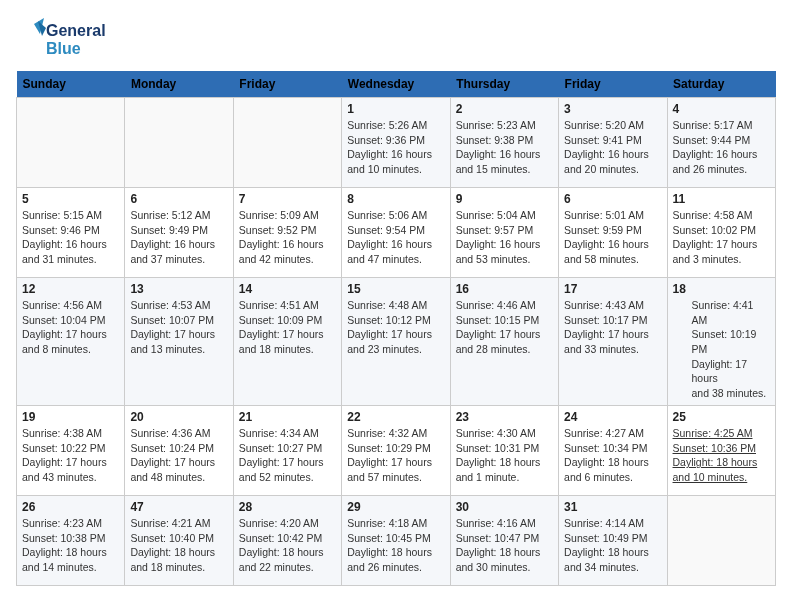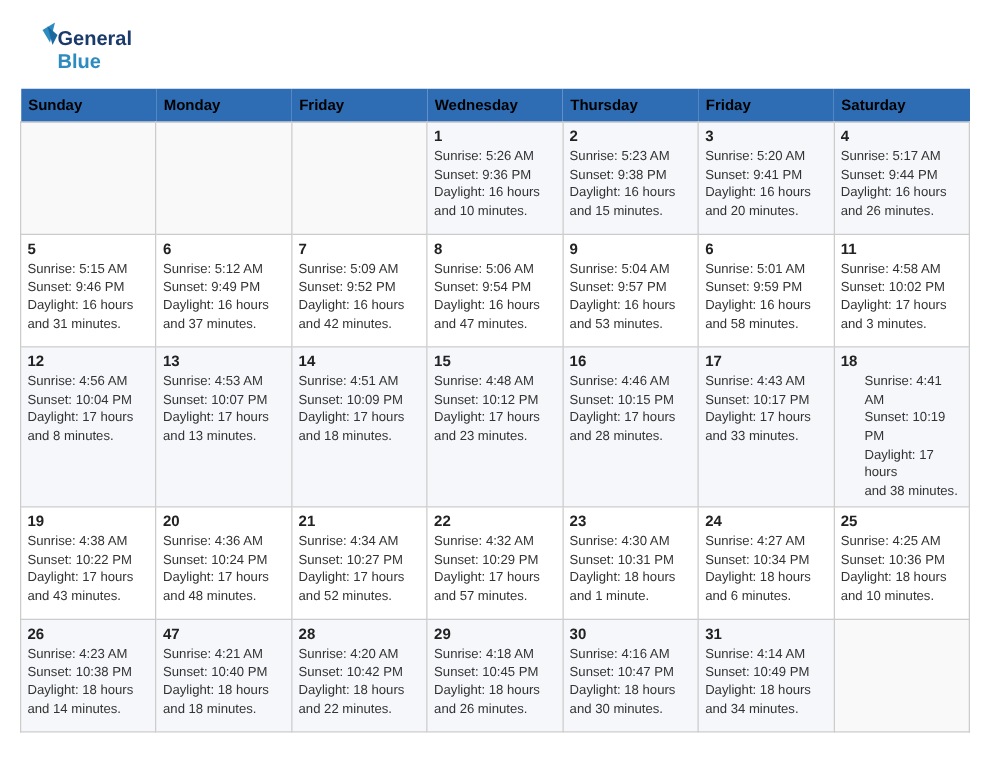--- a/index.html
+++ b/index.html
@@ -281,21 +281,21 @@
         </td>
         <td>
           <span class="day-number">24</span>
           <div class="day-content" style="white-space: pre-line;">Sunrise: 4:27 AM
 Sunset: 10:34 PM
 Daylight: 18 hours
 and 6 minutes.</div>
         </td>
         <td>
           <span class="day-number">25</span>
-          <div class="day-content" style="white-space: pre-line;">Sunrise: 4:25 AM
+          <div class="day-content" style="white-space: pre-line; text-decoration: underline;">Sunrise: 4:25 AM
 Sunset: 10:36 PM
 Daylight: 18 hours
 and 10 minutes.</div>
         </td>
       </tr>
       <tr>
         <td>
           <span class="day-number">26</span>
           <div class="day-content" style="white-space: pre-line;">Sunrise: 4:23 AM
 Sunset: 10:38 PM

